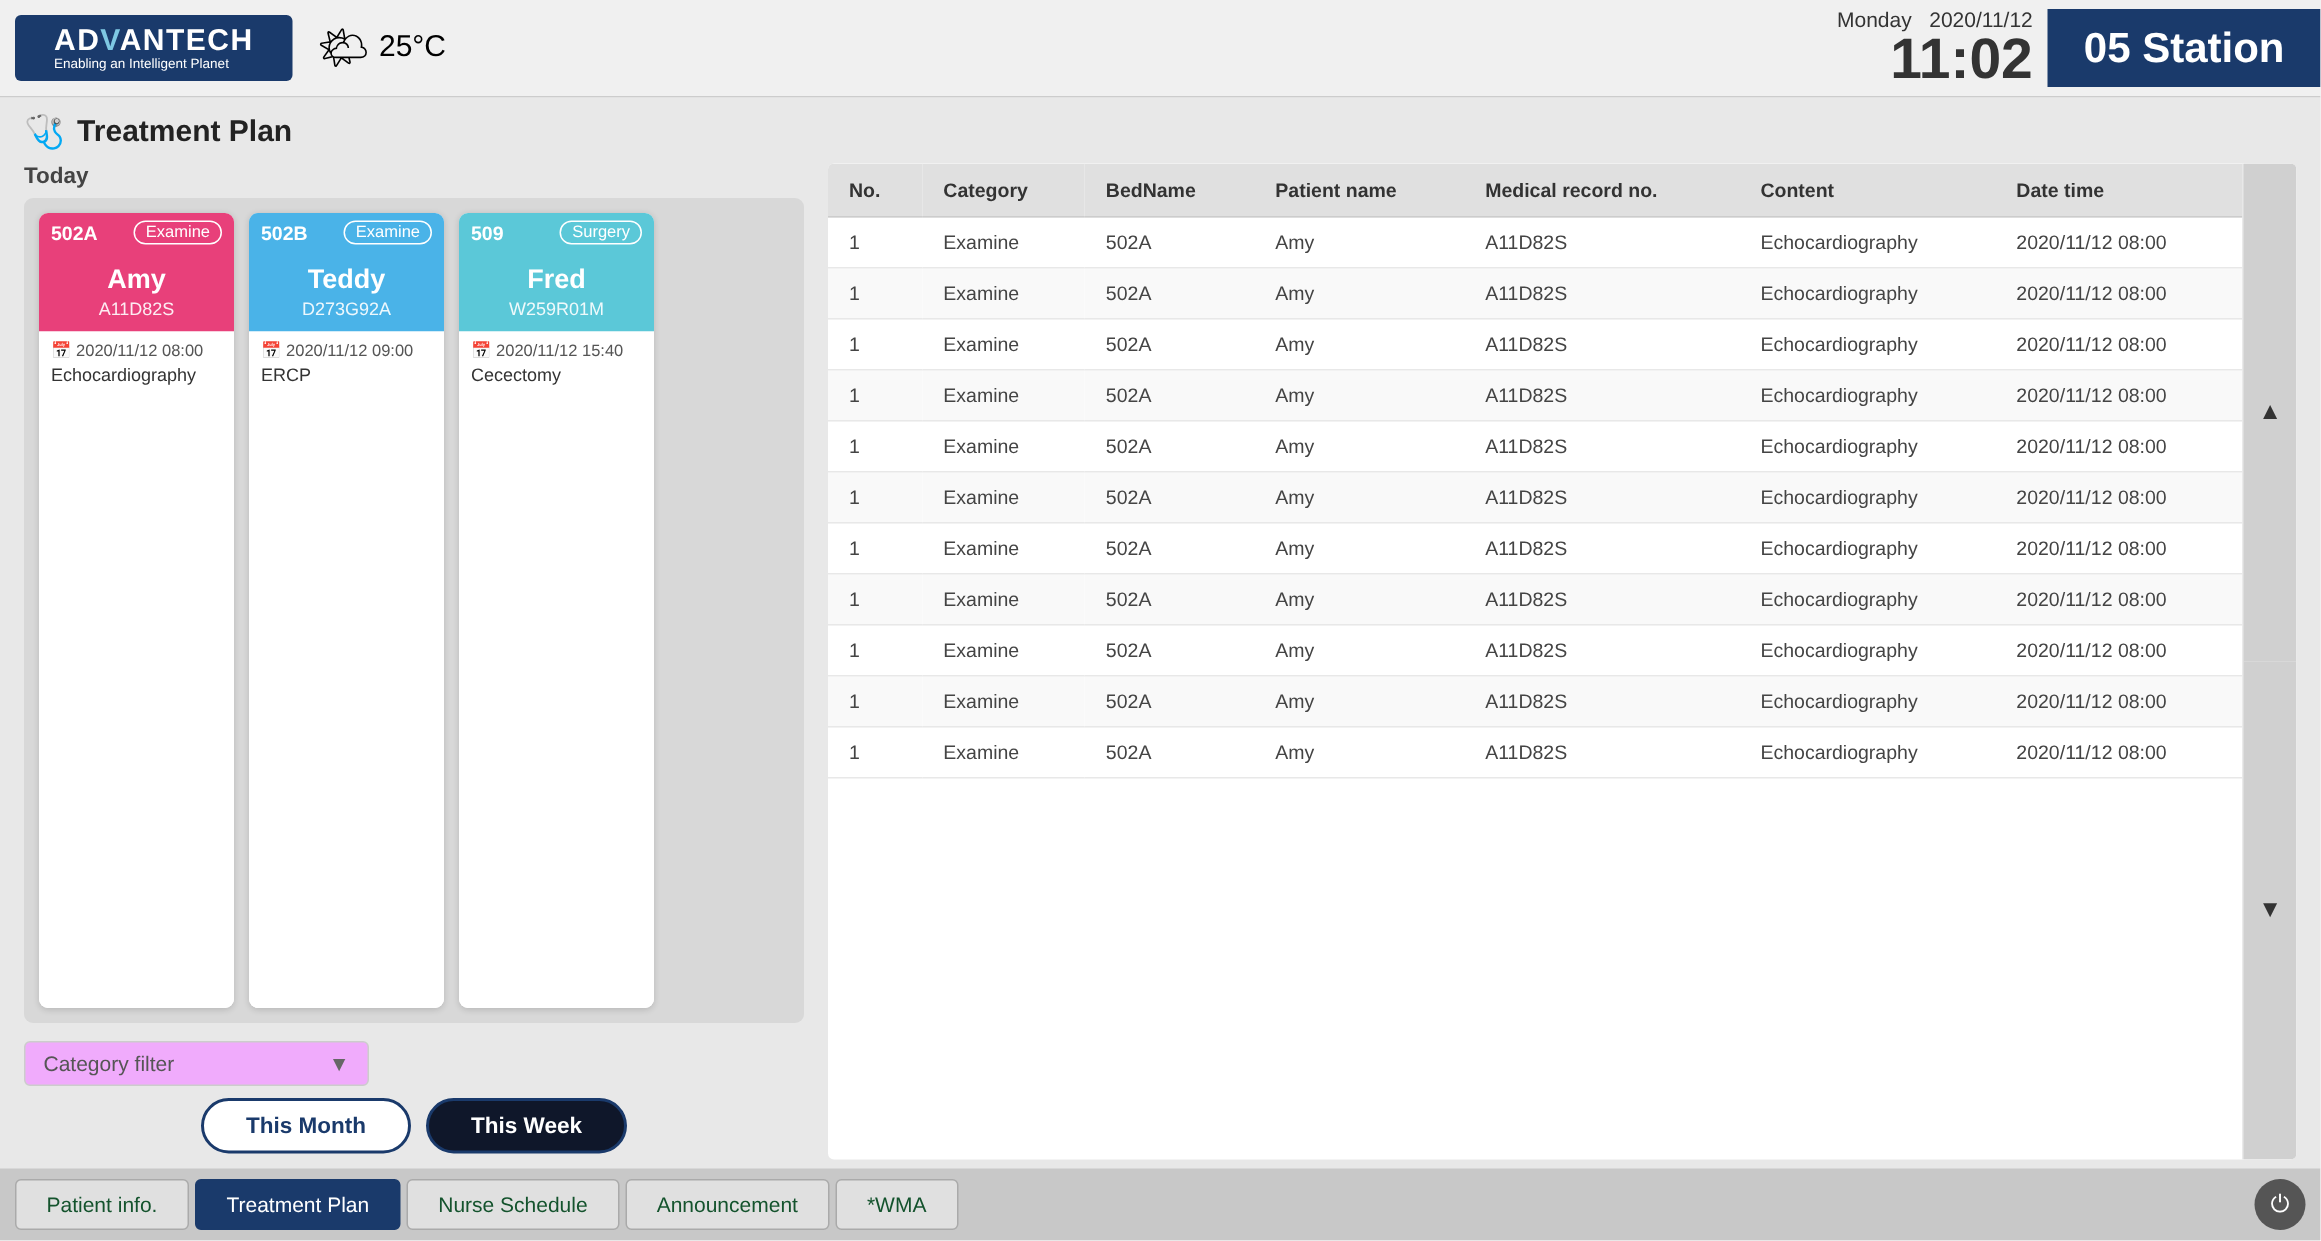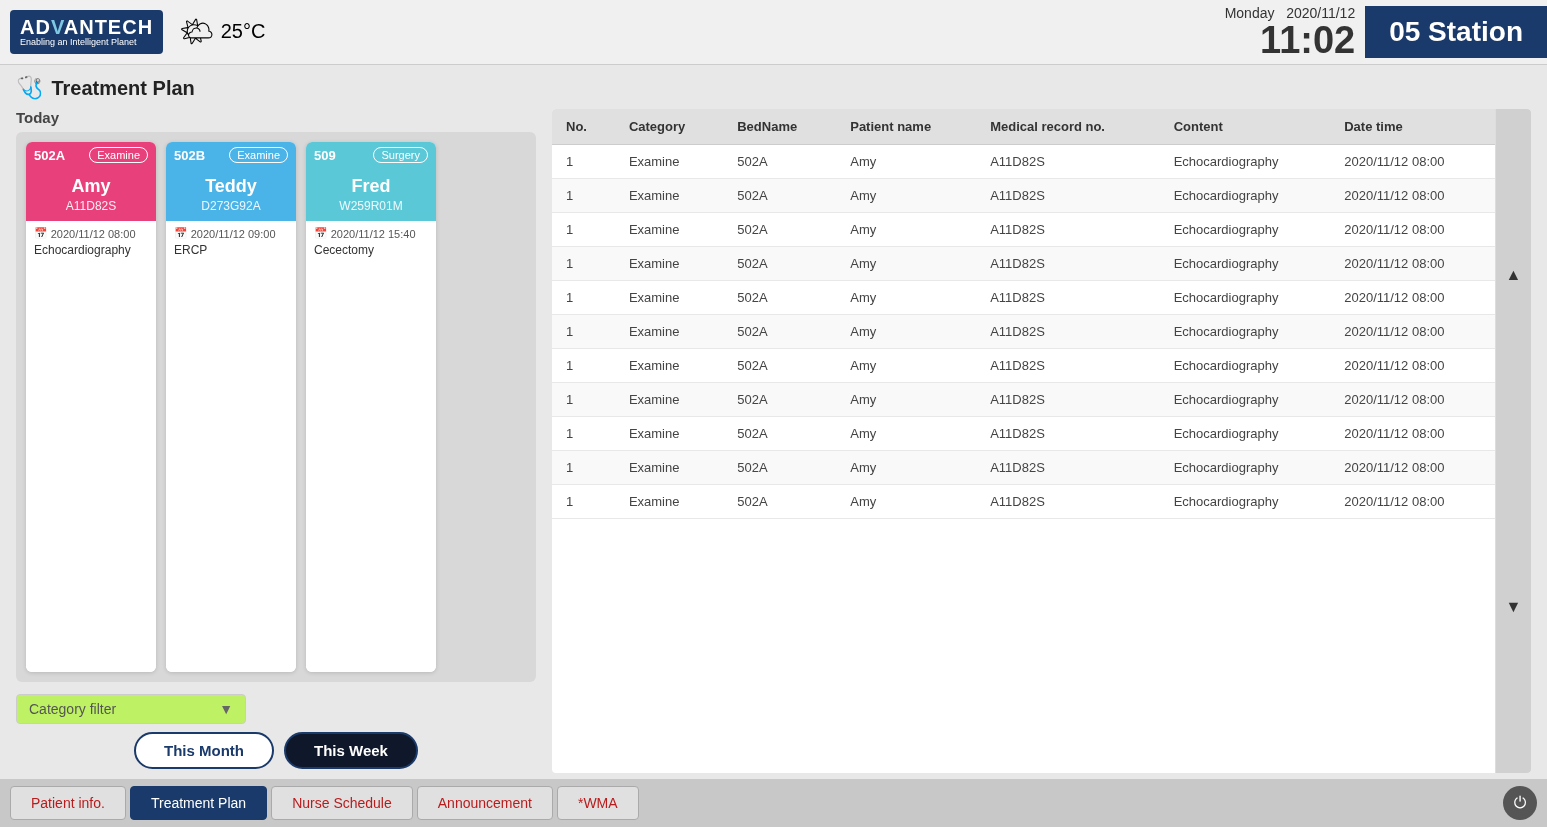--- a/index.html
+++ b/index.html
@@ -6,21 +6,21 @@
     body { font-family: Arial, sans-serif; background: #e8e8e8; width: 1547px; height: 827px; overflow: hidden; font-size: 14px; }
 
     
     .header {
       display: flex; align-items: center; justify-content: space-between;
       background: #f0f0f0; border-bottom: 1px solid #ccc;
       padding: 0 0 0 10px; height: 65px;
     }
     .header-left { display: flex; align-items: center; gap: 16px; }
     .logo-box {
-      background: #1a3a6b; color: white; padding: 6px 10px; border-radius: 4px;
+      background: #1a3a6b; color: white; padding: 6px 26px; border-radius: 4px;
       font-size: 18px; font-weight: bold; line-height: 1.1; min-width: 130px;
     }
     .logo-box .adv { font-size: 20px; font-weight: 900; letter-spacing: 1px; }
     .logo-box .sub { font-size: 9px; font-weight: normal; }
     .weather { display: flex; align-items: center; gap: 6px; font-size: 20px; }
     .weather-icon { font-size: 28px; }
     .header-right { display: flex; align-items: center; gap: 0; }
     .datetime { text-align: right; margin-right: 10px; color: #333; }
     .datetime .day { font-size: 14px; }
     .datetime .time { font-size: 38px; font-weight: bold; line-height: 1; }
@@ -85,21 +85,21 @@
     .card-footer { background: white; padding: 6px 8px; flex: 1; }
     .card-date { font-size: 11px; color: #555; display: flex; align-items: center; gap: 3px; margin-bottom: 3px; }
     .card-procedure { font-size: 12px; color: #333; }
 
     
     .filter-area {
       margin-top: 8px; display: flex; align-items: center;
     }
     .category-filter {
       display: flex; align-items: center; justify-content: space-between;
-      background: #bef264; border: 1px solid #ccc; border-radius: 4px;
+      background: #f0abfc; border: 1px solid #ccc; border-radius: 4px;
       padding: 6px 12px; width: 230px; cursor: pointer; font-size: 14px; color: #555;
     }
     .dropdown-arrow { color: #666; }
 
     
     .right-panel {
       flex: 1; display: flex; flex-direction: column; background: white;
       border-radius: 4px; overflow: hidden;
     }
     .table-container { flex: 1; overflow: hidden; display: flex; flex-direction: column; }
@@ -134,21 +134,21 @@
     .time-btn.outline { background: white; color: #1a3a6b; }
     .time-btn.filled { background: #0f172a; color: white; }
 
     
     .bottom-nav {
       display: flex; align-items: center; background: #c8c8c8;
       height: 48px; padding: 0 10px; gap: 4px;
     }
     .nav-btn {
       padding: 8px 20px; border-radius: 4px; font-size: 14px; cursor: pointer;
-      border: 1px solid #aaa; background: #e0e0e0; color: #b91c1c;
+      border: 1px solid #aaa; background: #e0e0e0; color: #14532d;
     }
     .nav-btn.active { background: #1a3a6b; color: white; border-color: #1a3a6b; }
     .power-btn {
       margin-left: auto; width: 34px; height: 34px; border-radius: 50%;
       background: #555; color: white; border: none; cursor: pointer;
       display: flex; align-items: center; justify-content: center; font-size: 16px;
     }
 
     .bottom-section {
       display: flex; align-items: center; justify-content: space-between;

